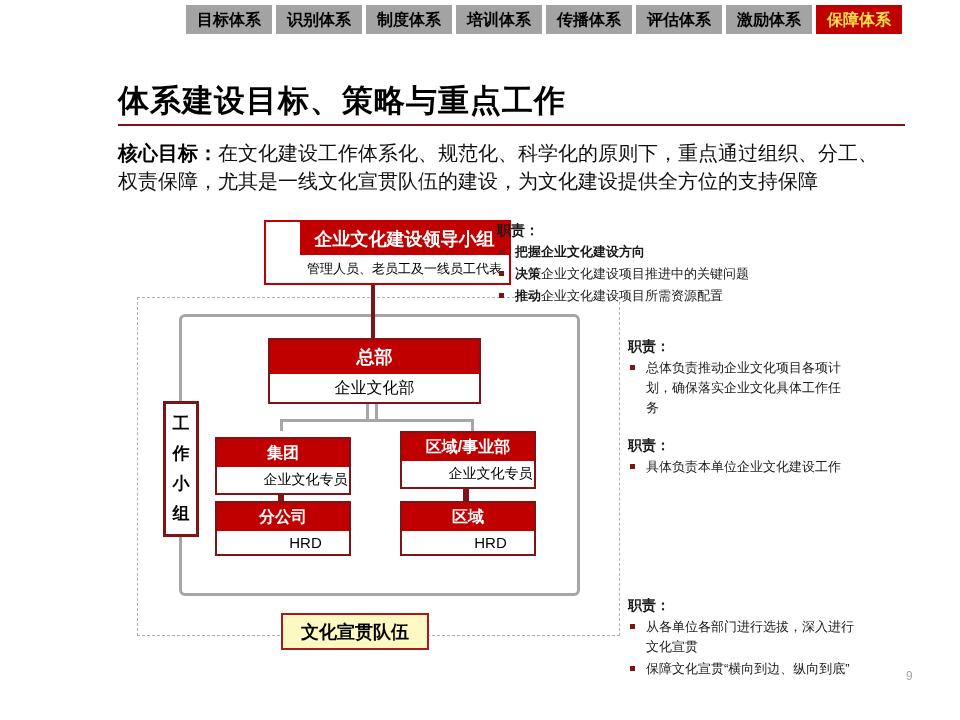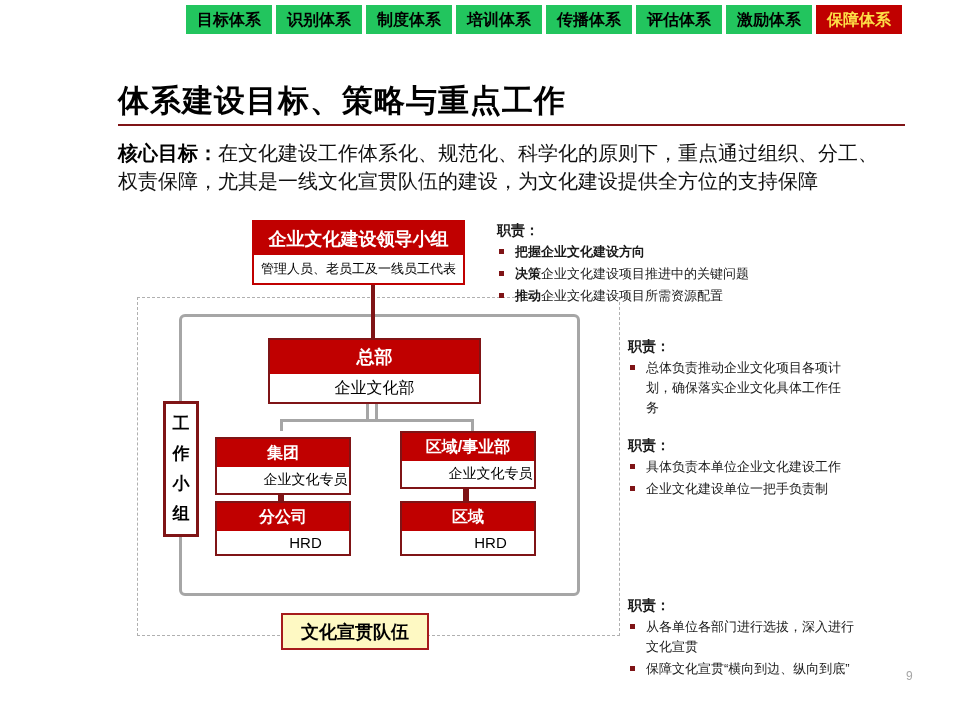--- a/index.html
+++ b/index.html
@@ -1,37 +1,37 @@
 <!DOCTYPE html>
 <html><head>
 <meta charset="utf-8">
 <style>
   html,body{margin:0;padding:0;}
   body{width:960px;height:720px;background:#fff;font-family:"Liberation Sans","DejaVu Sans",sans-serif;}
   #slide{position:relative;width:960px;height:720px;background:#fff;overflow:hidden;}
 
   
   .nav{position:absolute;top:5px;left:186px;display:flex;gap:4px;}
-  .tab{height:29px;line-height:29px;padding:0 11px;background:#22c55e;color:#000;
+  .tab{height:29px;line-height:29px;padding:0 11px;background:#a3a3a3;color:#000;
        font-size:16px;font-weight:bold;white-space:nowrap;}
   .tab.active{background:#c00000;color:#fde047;}
 
   
   .page-title{position:absolute;left:118px;top:80px;font-size:31px;font-weight:bold;color:#000;
               letter-spacing:1px;white-space:nowrap;}
   .title-rule{position:absolute;left:118px;top:124px;width:787px;height:2px;background:#7f1416;}
   .intro{position:absolute;left:118px;top:139px;width:772px;font-size:20px;line-height:28px;color:#111;}
   .intro b{color:#000;}
 
   
   .node{position:absolute;border:2px solid #7f1416;background:#fff;text-align:center;z-index:4;}
   .node-head{background:#c00000;color:#fff;font-weight:bold;display:flex;align-items:center;justify-content:center;}
   .node-body{background:#fff;color:#000;display:flex;align-items:center;justify-content:center;}
 
-  .leader{left:252px;top:220px;width:209px;border-color:#c00000;}
+  .leader{left:264px;top:220px;width:209px;border-color:#c00000;padding-left:34px;}
   .leader .node-head{height:33px;font-size:18px;}
   .leader .node-body{height:28px;font-size:13px;}
 
   .hq{left:268px;top:338px;width:209px;}
   .hq .node-head{height:34px;font-size:18px;}
   .hq .node-body{height:28px;font-size:16px;font-weight:normal;}
 
   .child{width:132px;}
   .child .node-head{height:28px;font-size:16px;}
   .child .node-body{height:26px;font-size:14px;padding-left:45px;}
@@ -169,24 +169,20 @@
       <span class="duty-text"><b></b><span>总体负责推动企业文化项目各项计划，确保落实企业文化具体工作任务</span></span>
     </div>
   </div>
 
   <div class="duty duty-3">
     <div class="duty-heading">职责：</div>
     <div class="duty-item">
       <span class="bullet"></span>
       <span class="duty-text"><b></b><span>具体负责本单位企业文化建设工作</span></span>
     </div>
-    <div class="duty-item">
-      <span class="bullet"></span>
-      <span class="duty-text"><b></b><span>企业文化建设单位一把手负责制</span></span>
-    </div>
   </div>
 
   <div class="duty duty-4">
     <div class="duty-heading">职责：</div>
     <div class="duty-item">
       <span class="bullet"></span>
       <span class="duty-text"><b></b><span>从各单位各部门进行选拔，深入进行文化宣贯</span></span>
     </div>
     <div class="duty-item">
       <span class="bullet"></span>

